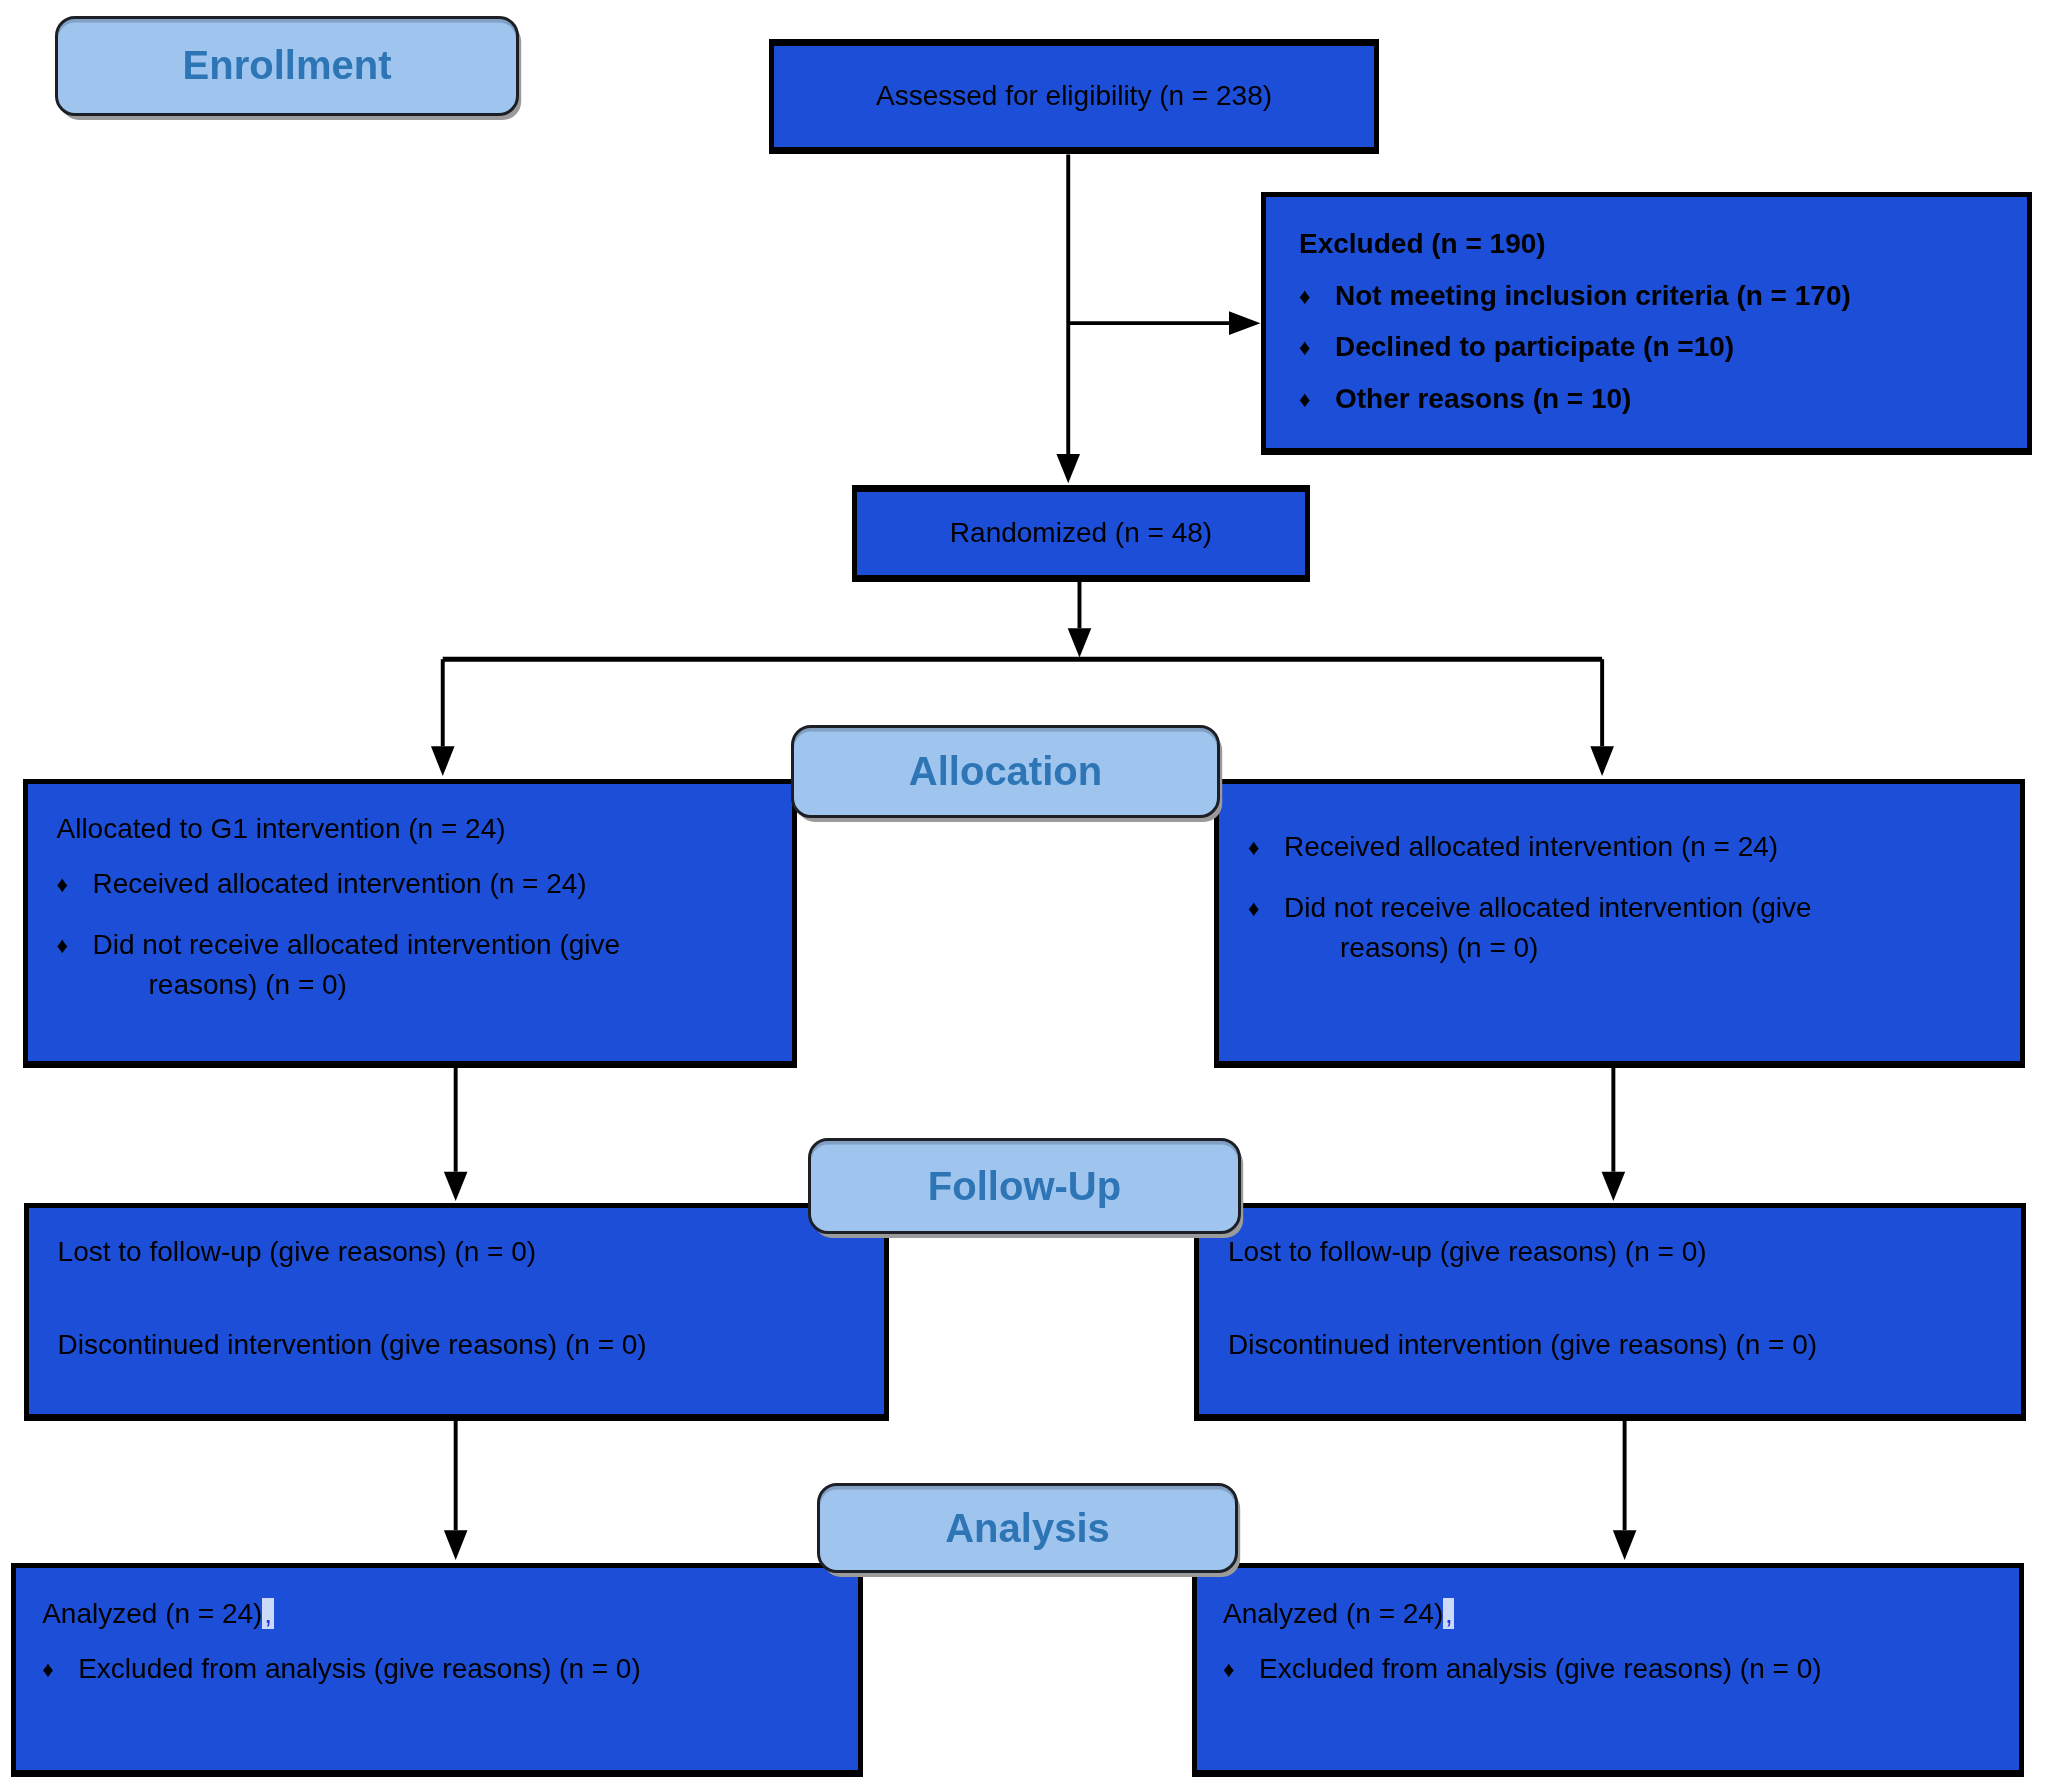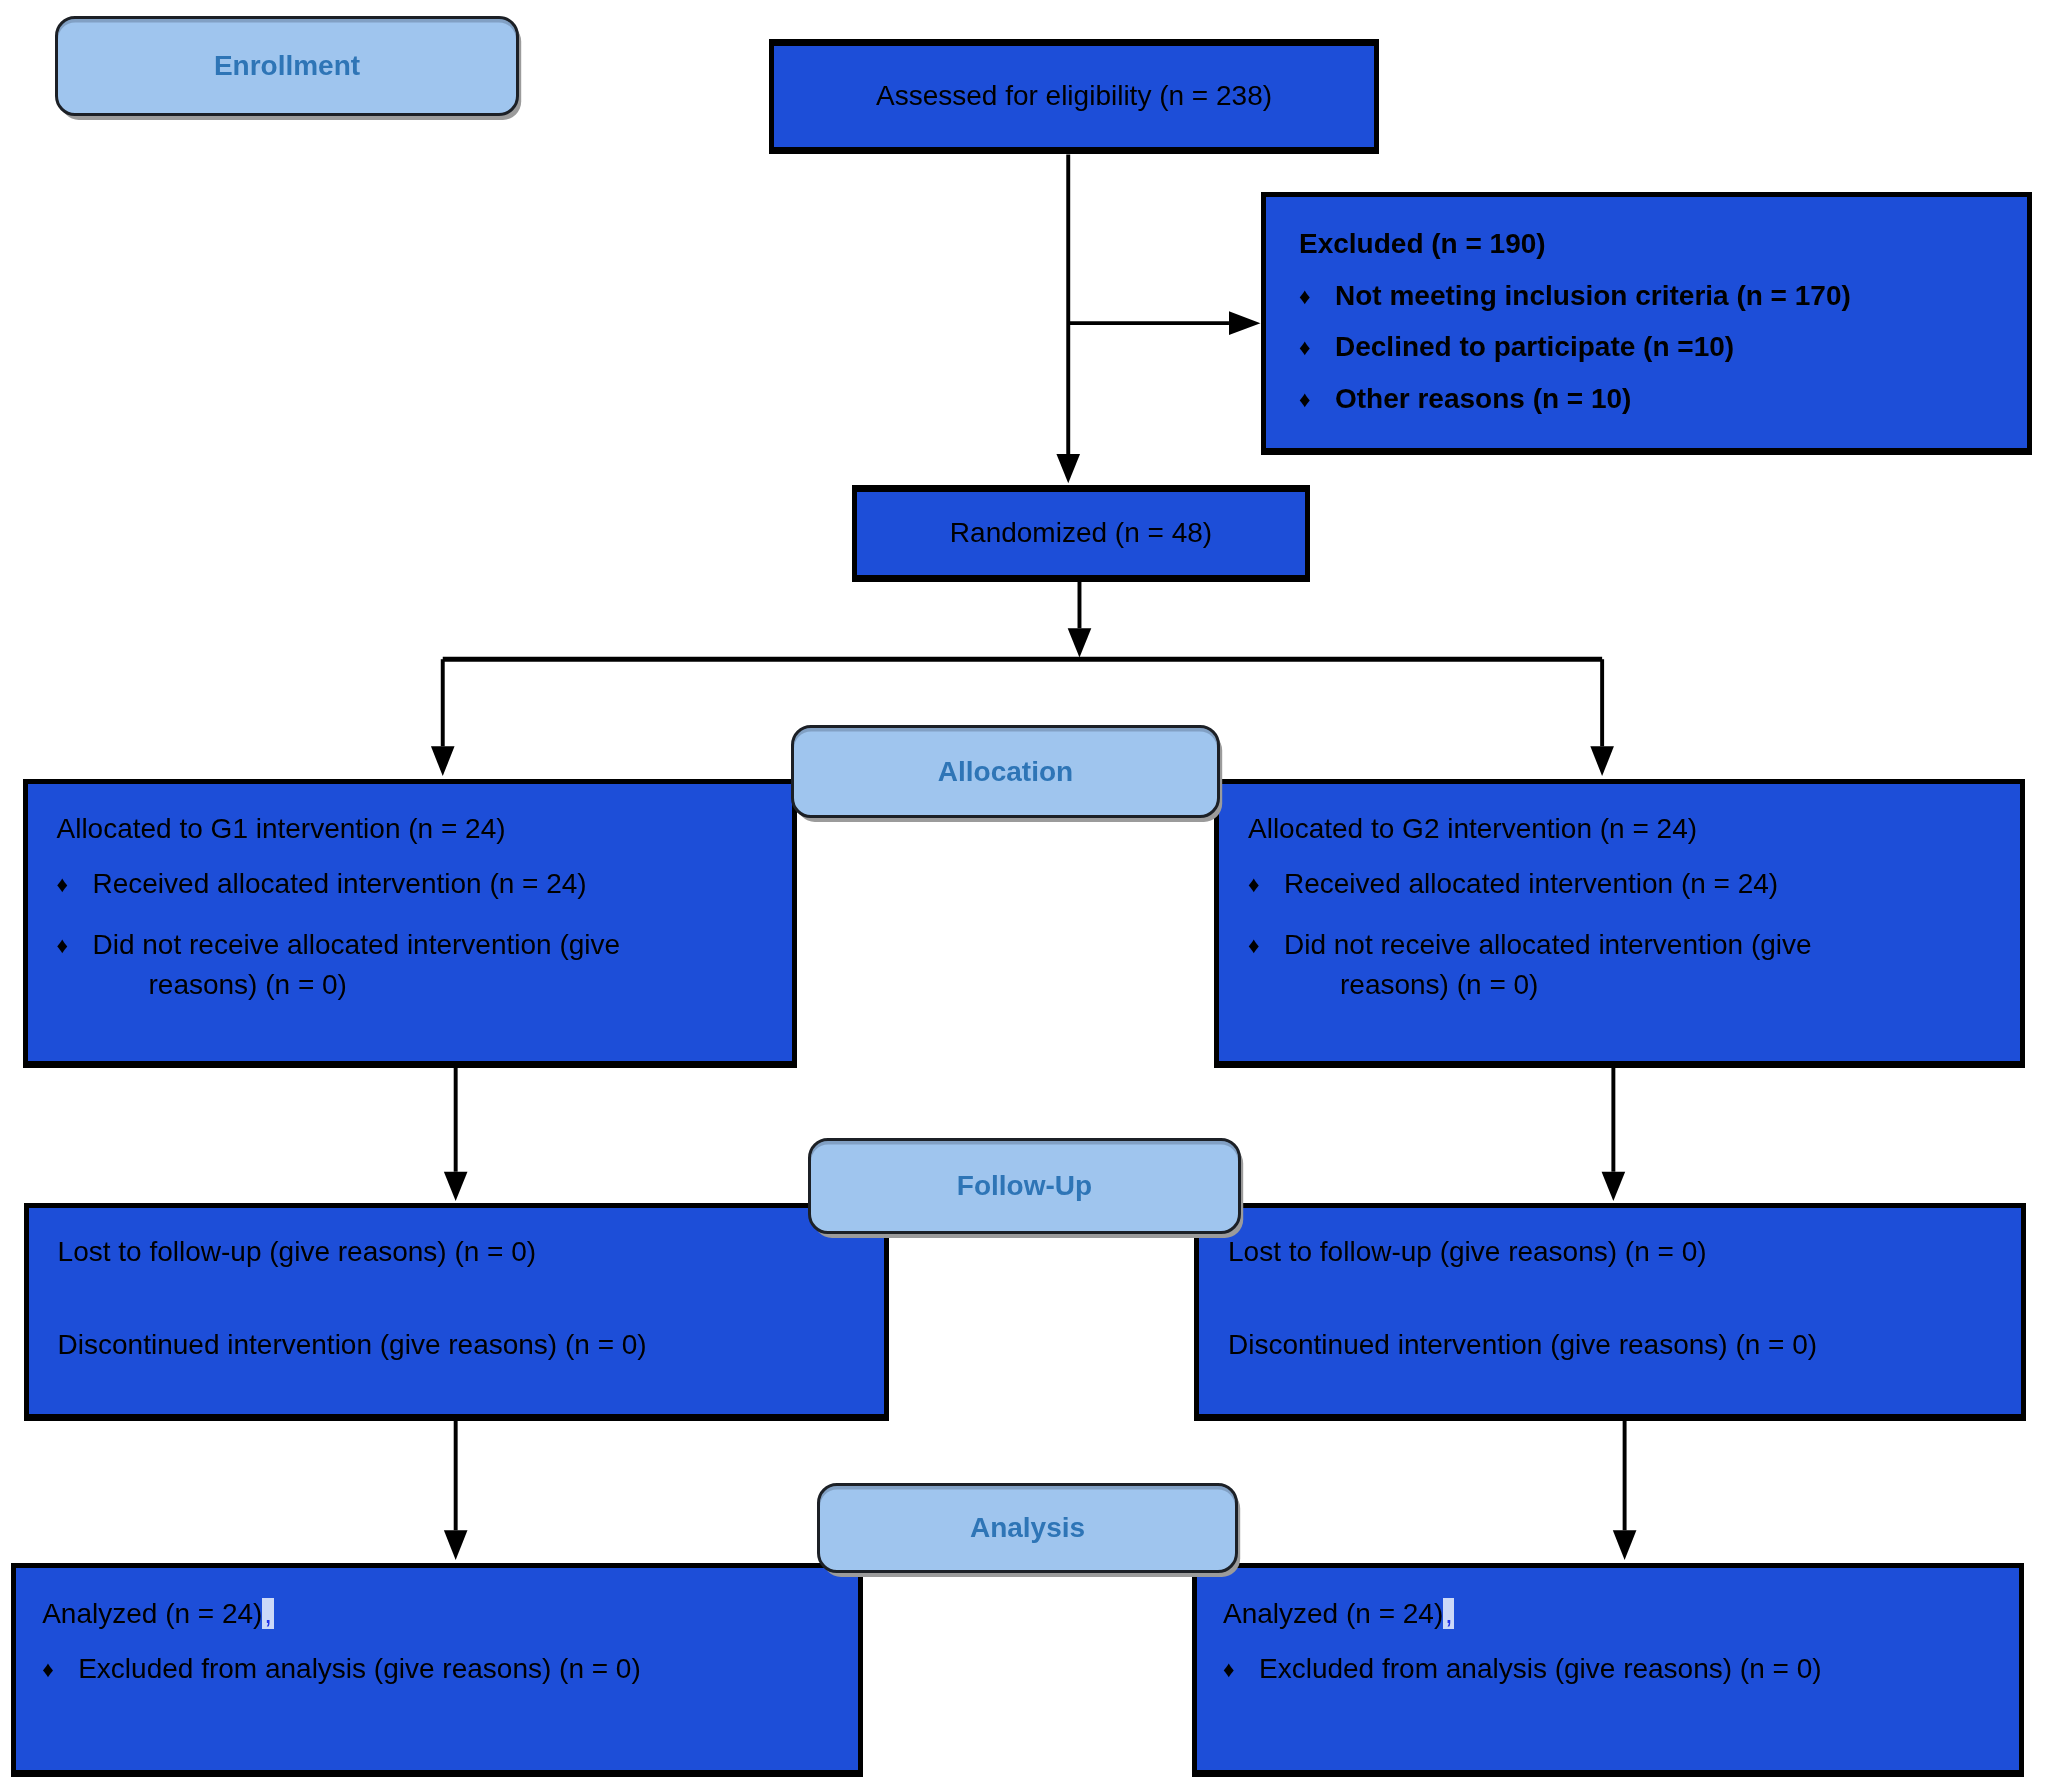--- a/index.html
+++ b/index.html
@@ -11,21 +11,21 @@
     color:#000;
     overflow:hidden;
   }
   svg.connectors{position:absolute;left:0;top:0;width:100%;height:100%;z-index:2;pointer-events:none;}
   .hdr{
     position:absolute;z-index:3;
     background:var(--header-fill,#9FC5EE);
     border:3.9px solid #1c2026;
     border-radius:20px;
     display:flex;align-items:center;justify-content:center;
-    font-size:28px;font-weight:bold;
+    font-size:40px;font-weight:bold;
     color:var(--header-text,#2E75B6);
     box-shadow:3.9px 5.6px 0 -1.7px #9b9b9b, inset 0 3.4px 0 rgba(40,50,70,.25);
   }
   .wbox{
     position:absolute;z-index:1;
     background:#1d4ed8;
     border:5px solid #000;
     border-bottom-width:7.3px;
     font-size:28px;line-height:1.32;
     box-sizing:border-box;
@@ -145,21 +145,20 @@
     <div class="bi mt-b2">
       <span class="blt">♦</span>
       <span class="btxt">
         <span>Did not receive allocated intervention (give</span>
         <span class="wrap2" style="display:block;">reasons) (n = 0)</span>
       </span>
     </div>
   </div>
 
   <div class="wbox pad-alloc" style="left:1214px;top:779px;width:811px;height:289px;">
-    <div>Allocated to G2 intervention (n = 24)</div>
     <div class="bi mt-b1">
       <span class="blt">♦</span>
       <span class="btxt">Received allocated intervention (n = 24)</span>
     </div>
     <div class="bi mt-b2">
       <span class="blt">♦</span>
       <span class="btxt">
         <span>Did not receive allocated intervention (give</span>
         <span class="wrap2" style="display:block;">reasons) (n = 0)</span>
       </span>

